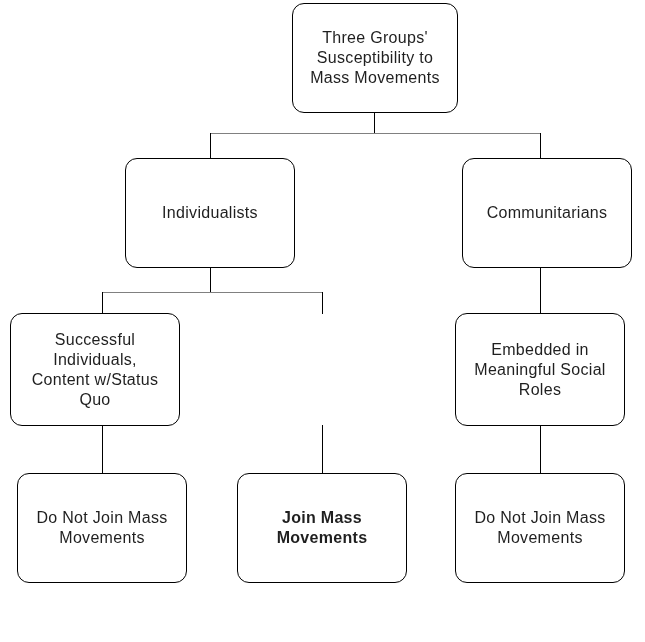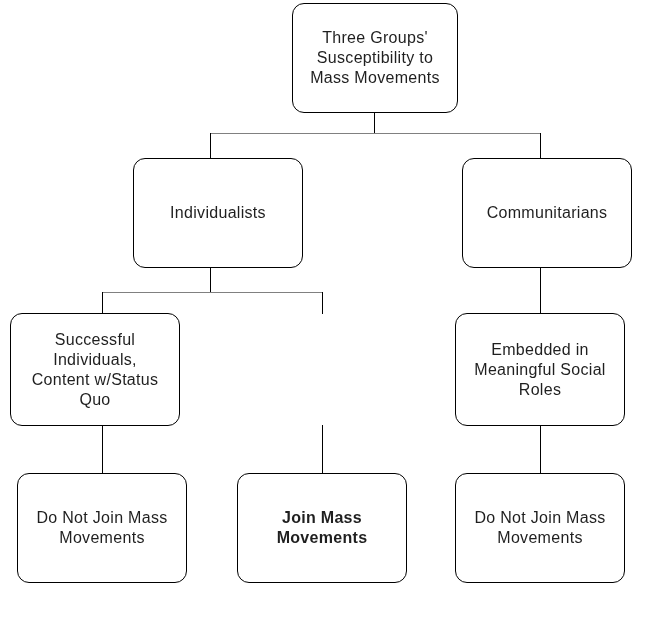--- a/index.html
+++ b/index.html
@@ -65,21 +65,21 @@
   <div class="vline" style="left:102px; top:425px; height:49px;"></div>
   <div class="vline" style="left:322px; top:425px; height:49px;"></div>
   <div class="vline" style="left:540px; top:425px; height:49px;"></div>
 
   <div class="node" style="left:292px; top:3px; width:166px; height:110px;">
     <span class="node-label">Three Groups'
 Susceptibility to
 Mass Movements</span>
   </div>
 
-  <div class="node" style="left:125px; top:158px; width:170px; height:110px;margin-left:8px;">
+  <div class="node" style="left:125px; top:158px; width:170px; height:110px;">
     <span class="node-label">Individualists</span>
   </div>
 
   <div class="node" style="left:455px; top:158px; width:170px; height:110px;margin-left:7px;">
     <span class="node-label">Communitarians</span>
   </div>
 
   <div class="node" style="left:10px; top:313px; width:170px; height:113px;">
     <span class="node-label">Successful
 Individuals,

